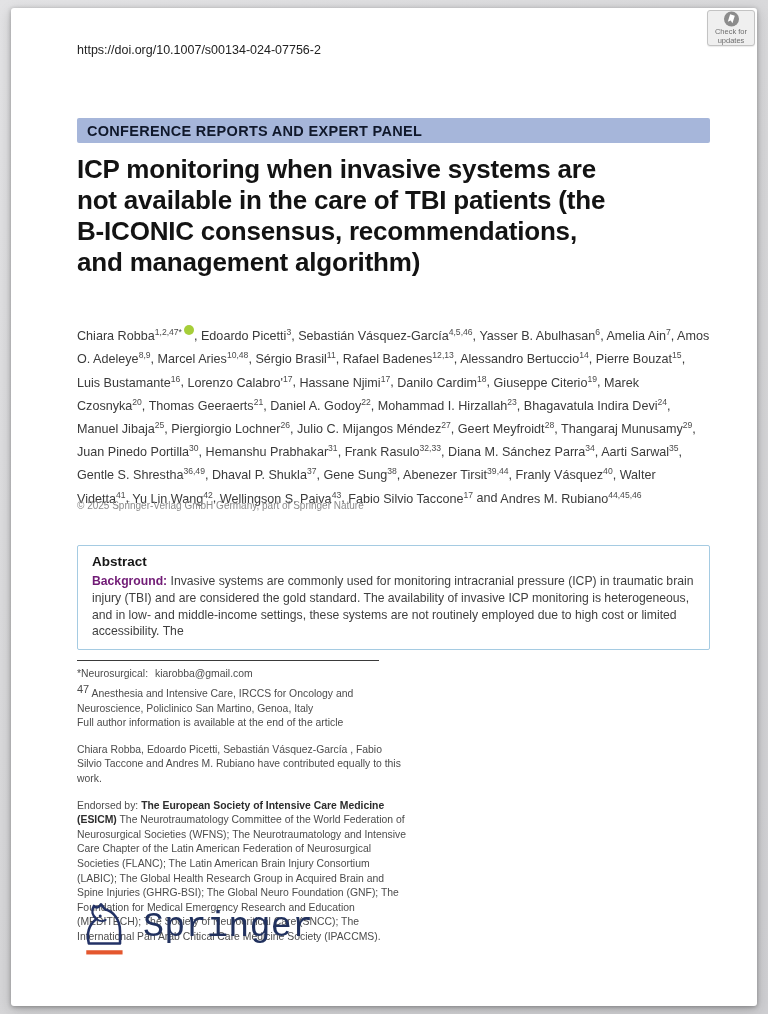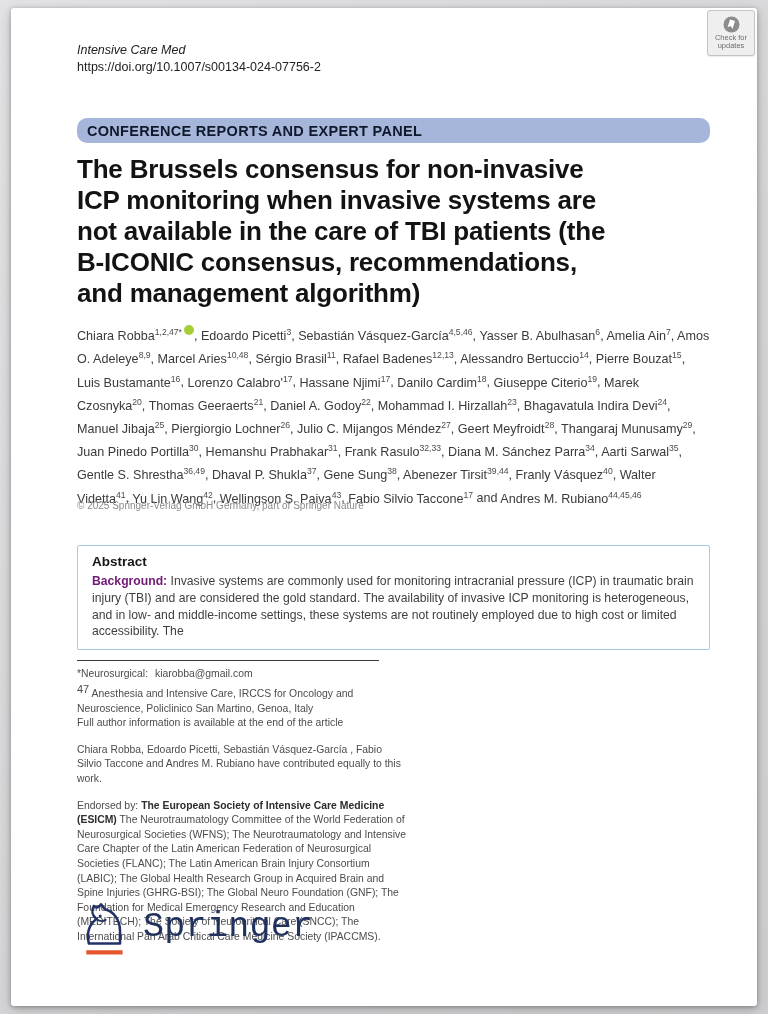--- a/index.html
+++ b/index.html
@@ -23,21 +23,21 @@
     position:absolute; left:66px; right:47px; top:110px; height:25px;
     display:flex; align-items:center; padding:0 10px; border-radius:2px;
   }
   .banner span { font-size:14.5px; font-weight:bold; color:#10182b; letter-spacing:.3px; }
   
   .title-block { position:absolute; left:66px; right:47px; top:146px; }
   .article-title { font-size:26px; line-height:31px; font-weight:600; color:#131313; letter-spacing:-.2px; }
   .article-title span { display:block; }
   
   .update-badge {
-    position:absolute; right:2px; top:2px; width:48px; height:46px;
+    position:absolute; right:2px; top:2px; width:48px; height:36px;
     background:#efefef; border:1px solid #c3c3c3; border-radius:3px;
     display:flex; flex-direction:column; align-items:center; justify-content:center;
     cursor:pointer; box-shadow:0 1px 1px rgba(0,0,0,.08);
   }
   .update-badge svg { display:block; margin-bottom:1px; }
   .update-badge .bl { font-size:7.5px; color:#6e6e6e; line-height:8.5px; }
   
   .authors { position:absolute; left:66px; right:47px; top:315px; font-size:12.6px; line-height:19px; color:#3a3a3a; }
   .authors sup { font-size:8.6px; color:#4a4a4a; }
   .orcid {
@@ -70,31 +70,29 @@
     font-family:Liberation Mono, monospace; font-size:35px; color:#21315e;
     margin-left:12px; letter-spacing:.3px; margin-top:-6px;
   }
 </style>
 </head>
 <body>
 
 <div class="page">
 
   <div class="journal-head">
-    <div class="journal-name">Intensive Care Med</div>
     <div class="journal-doi">https://doi.org/10.1007/s00134-024-07756-2</div>
   </div>
 
-  <div class="banner" style="background:#a6b6da;border-radius:10px;">
+  <div class="banner" style="background:#a6b6da;">
     <span>CONFERENCE REPORTS AND EXPERT PANEL</span>
   </div>
 
   <div class="title-block">
     <h1 class="article-title">
-      <span>The Brussels consensus for non-invasive</span>
       <span>ICP monitoring when invasive systems are</span>
       <span>not available in the care of TBI patients (the</span>
       <span>B-ICONIC consensus, recommendations,</span>
       <span>and management algorithm)</span>
     </h1>
   </div>
 
   <div class="update-badge">
     <svg width="17" height="17" viewBox="0 0 17 17">
       <circle cx="8.5" cy="8.5" r="8" fill="#8c8c8c"></circle>

